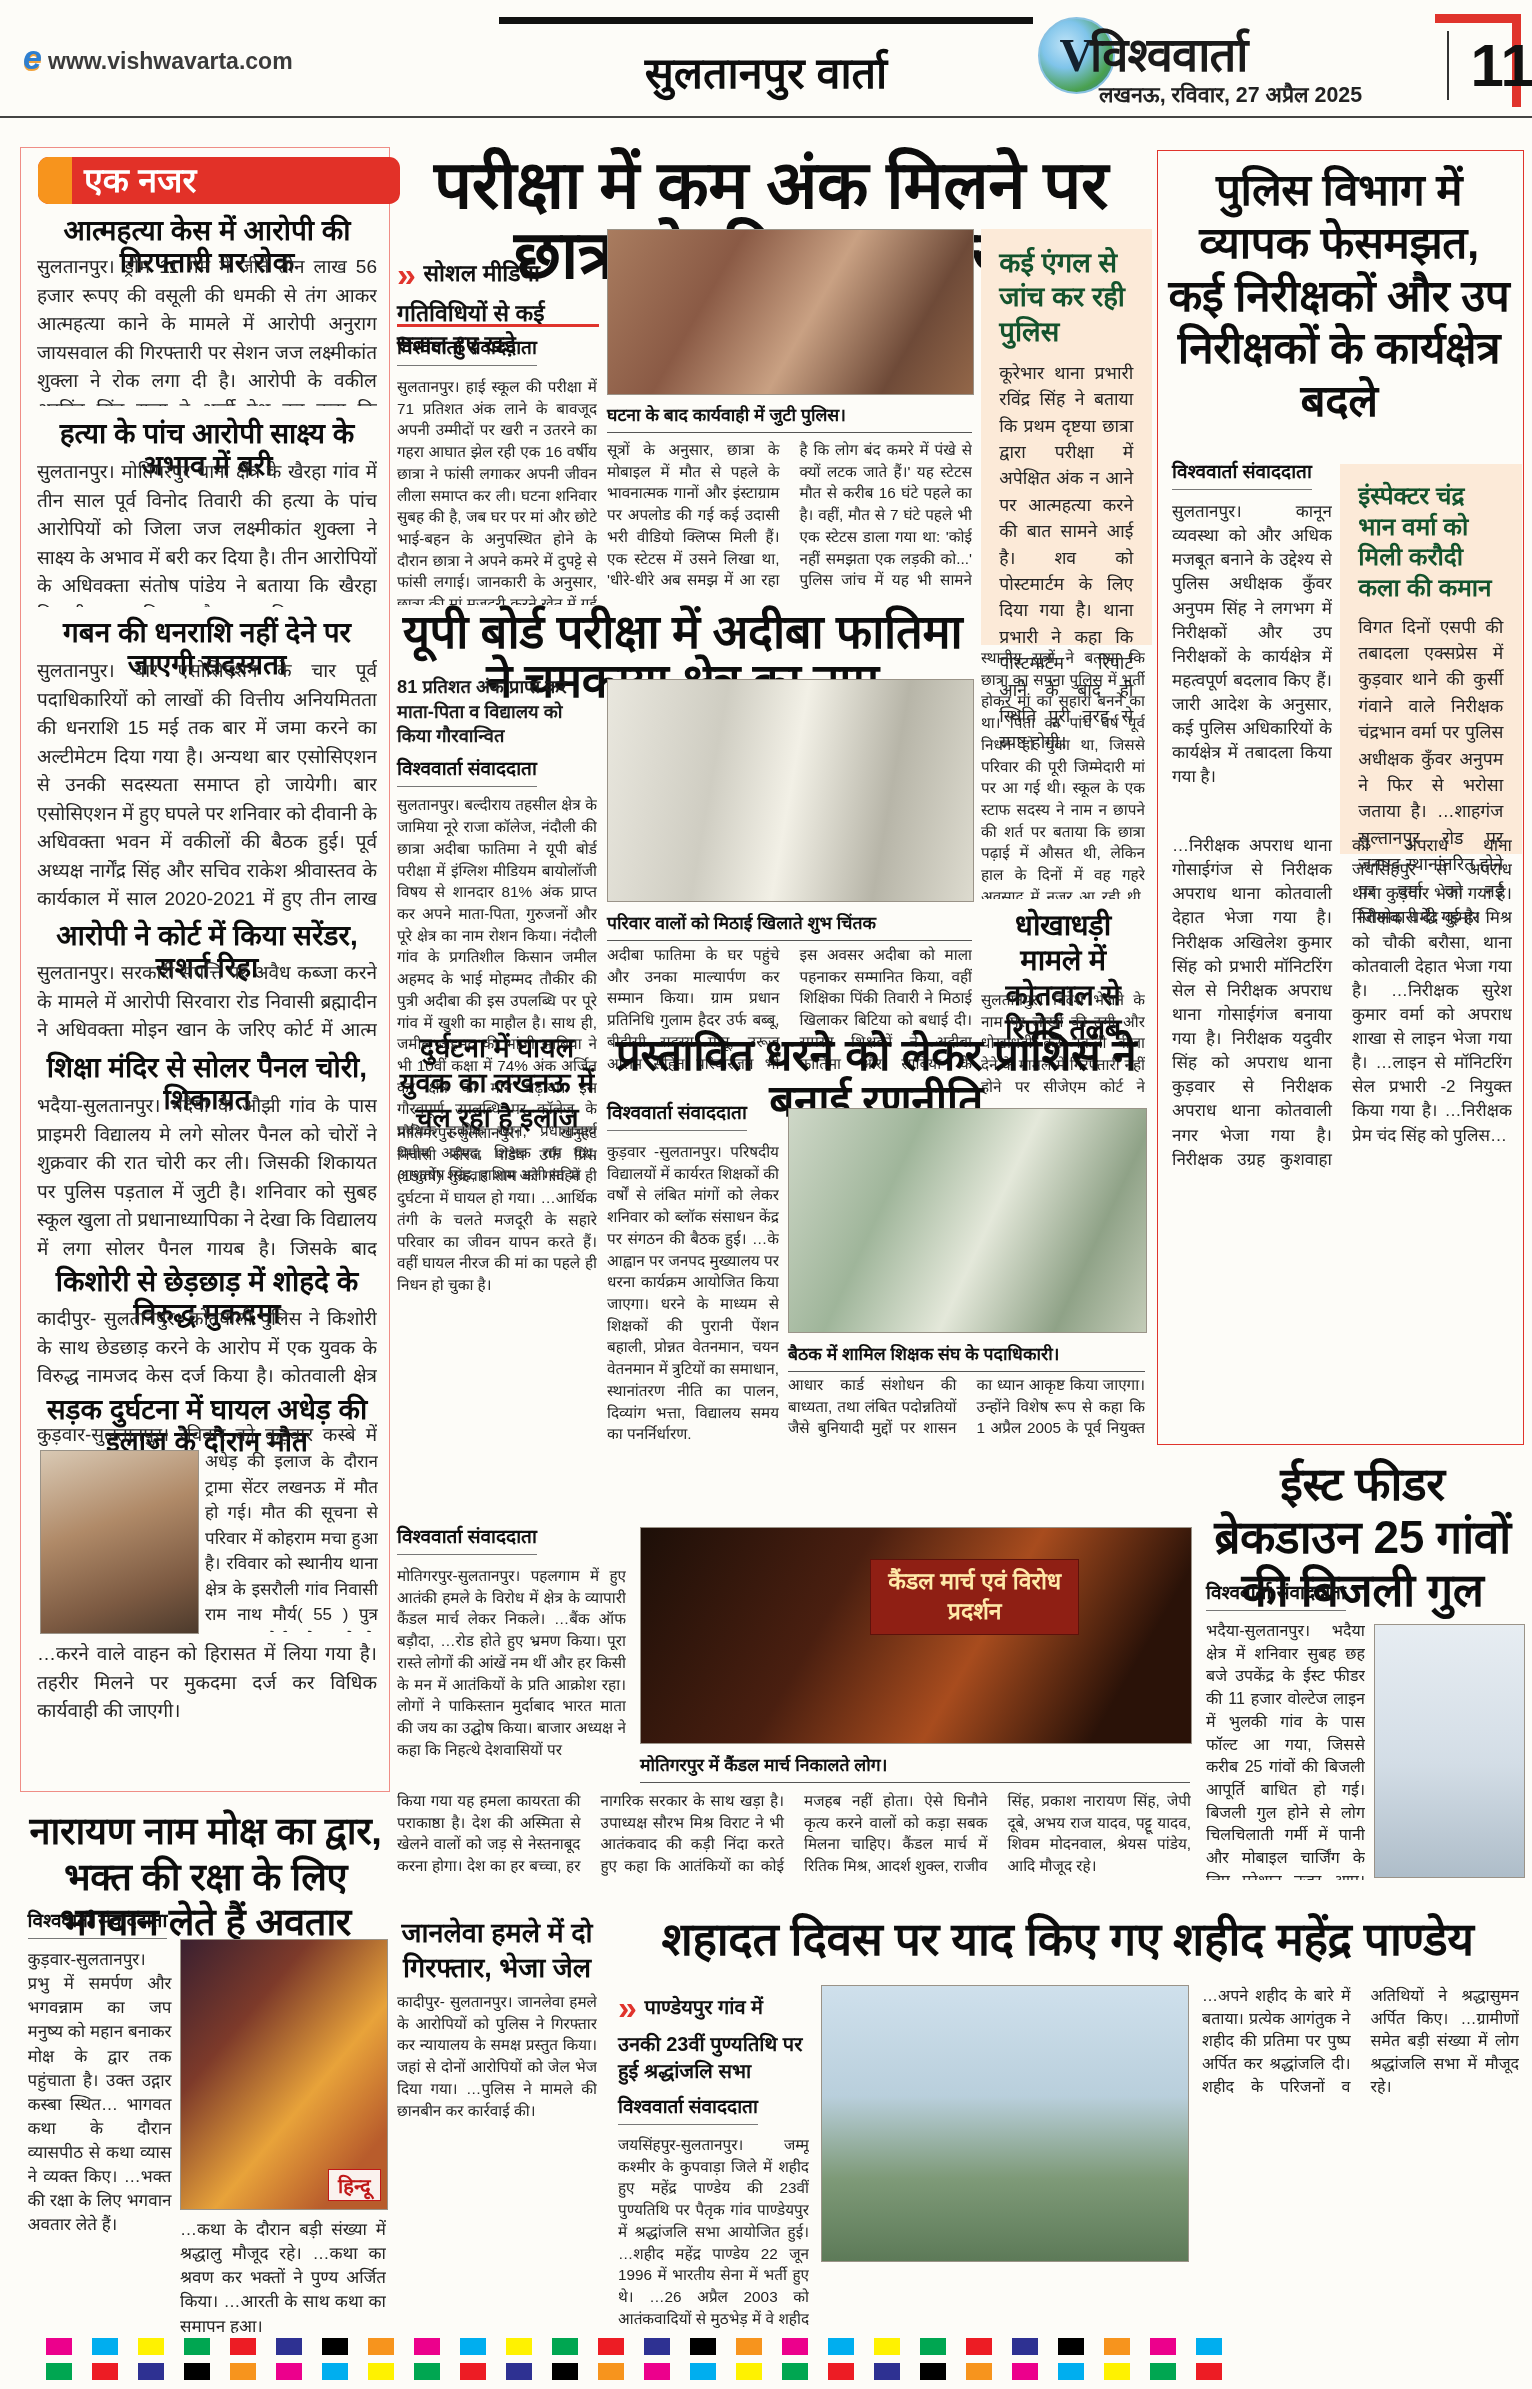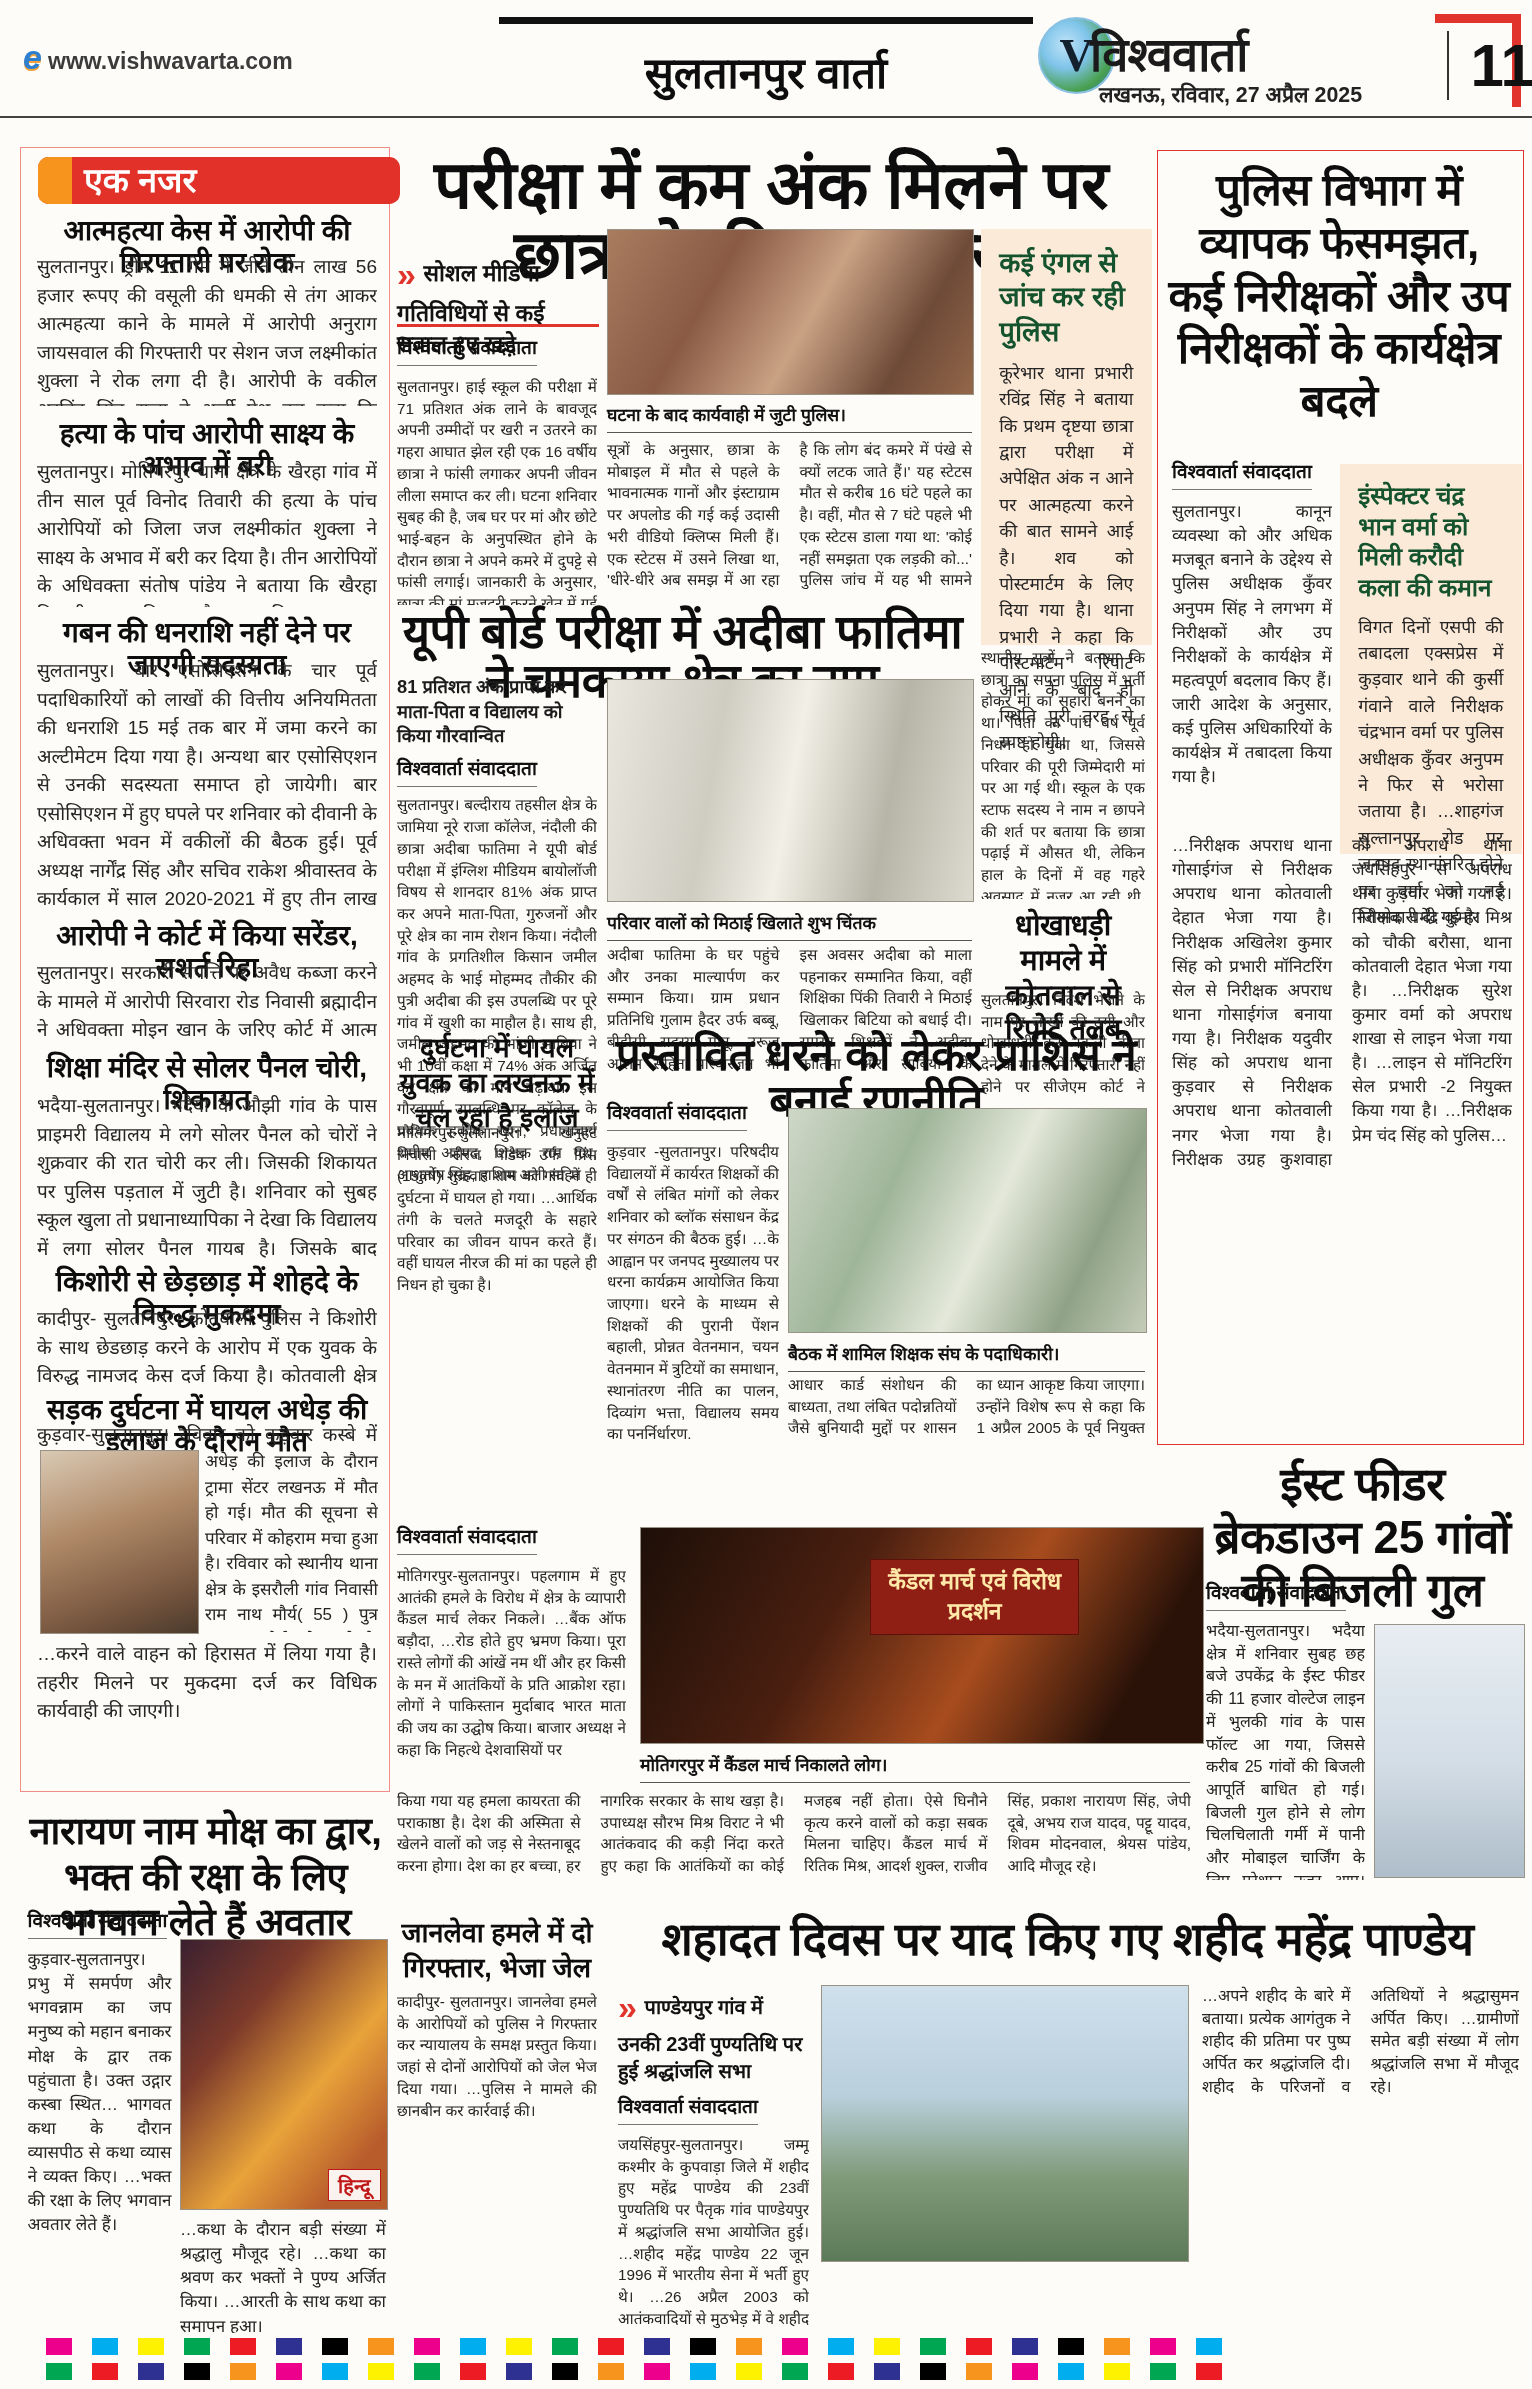--- a/index.html
+++ b/index.html
@@ -50,21 +50,21 @@
           font-size:20px;padding:1.5px 9.2px;border:0.8px solid #c01818;}
   .banner-chip{position:absolute;background:#8f1f14;color:#ffe9a8;font-weight:bold;font-size:23px;
           line-height:1.3;padding:7.6px 12.2px;text-align:center;border:1.5px solid #5c120b;}
   .color-row{display:flex;gap:20px;margin-bottom:7.6px;padding-left:46px;}
   .color-sq{width:26px;height:17px;display:inline-block;}
   
   .ph-crowd{background:linear-gradient(120deg,#a97c5f 0%,#8a5a45 30%,#c9a183 55%,#6e4a38 80%,#936749 100%);}
   .ph-family{background:linear-gradient(100deg,#e9e7de 0%,#cfcdc2 30%,#f2f0e6 50%,#b7b5a8 75%,#dddbcf 100%);}
   .ph-portrait{background:linear-gradient(160deg,#d9c9b4 0%,#b08a68 40%,#7c5a42 75%,#4c3a2c 100%);}
   .ph-meeting{background:linear-gradient(115deg,#cfd8c8 0%,#9fb59a 30%,#e4e8da 55%,#8fa287 80%,#c4ccb8 100%);}
-  .ph-candle{background:linear-gradient(120deg,#1d0f08 0%,#4a1f10 35%,#a84c1e 60%,#2a1208 85%);padding-left:12px;}
+  .ph-candle{background:linear-gradient(120deg,#1d0f08 0%,#4a1f10 35%,#a84c1e 60%,#2a1208 85%);}
   .ph-pole{background:linear-gradient(180deg,#e7edf2 0%,#d3dde6 55%,#aebdc9 100%);}
   .ph-priest{background:linear-gradient(130deg,#3a2030 0%,#7d3a2a 30%,#e8a33a 60%,#b85c2c 85%);}
   .ph-memorial{background:linear-gradient(180deg,#cfe0ec 0%,#b9cfdc 40%,#7e9a78 70%,#5d7a58 100%);}
 </style>
 </head>
 <body>
 
 <div id="page">
 
   <div class="abs" style="left:23px;top:38px;">

